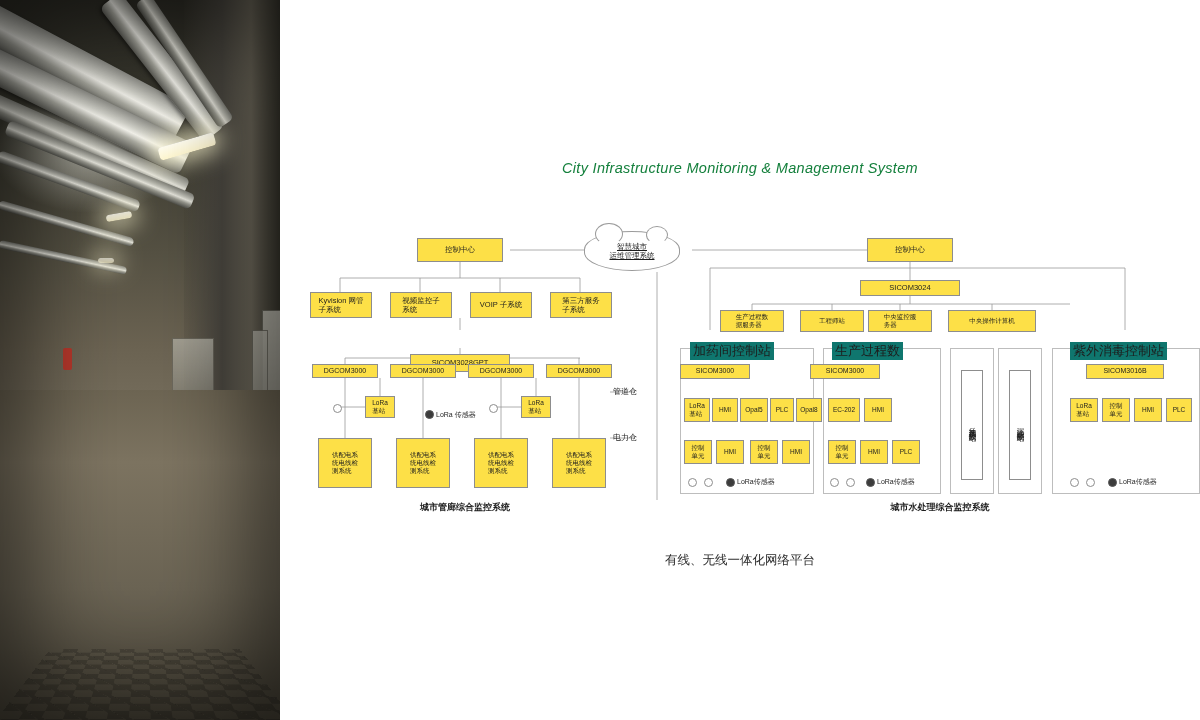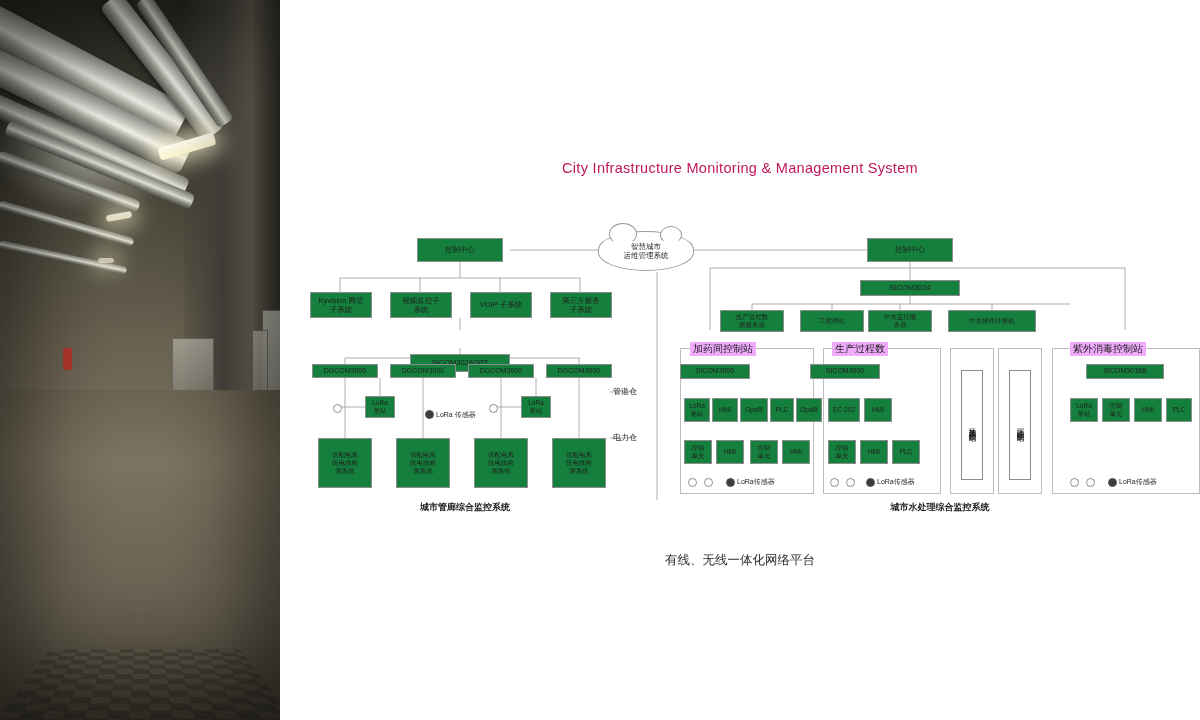--- a/index.html
+++ b/index.html
@@ -34,45 +34,45 @@
     background-size:46px 30px;background-position:0 0,23px 15px;
     transform:perspective(260px) rotateX(52deg);transform-origin:bottom center;opacity:.85;}
   .extinguisher{position:absolute;width:9px;height:22px;background:#b7382c;border-radius:2px;}
   .vignette{position:absolute;inset:0;box-shadow:inset 0 0 90px 30px rgba(0,0,0,.55);}
 
   
   #content{position:absolute;left:280px;top:0;width:920px;height:720px;background:#fff;}
   #title{position:absolute;left:0;right:0;top:103px;text-align:center;
     font-size:30px;font-weight:bold;color:#2b2b2b;letter-spacing:2px;}
   #subtitle{position:absolute;left:0;right:0;top:160px;text-align:center;
-    font-size:14.5px;color:#be185d;letter-spacing:.3px;}
+    font-size:14.5px;color:#15803d;letter-spacing:.3px;font-style:italic;}
 
   #diagram{position:absolute;left:0;top:0;width:920px;height:720px;}
   svg.lines{position:absolute;left:0;top:0;width:920px;height:720px;pointer-events:none;}
 
-  .box{position:absolute;box-sizing:border-box;border:1px solid #8d8d8d;background:#15803d;
-    display:flex;align-items:center;justify-content:center;text-align:center;
+  .box{position:absolute;box-sizing:border-box;border:1px solid #8d8d8d;background:#fde047;
+    display:flex;align-items:center;justify-content:center;text-align:left;
     font-size:7.5px;color:#1d1d1d;line-height:1.22;padding:1px 2px;}
   .box.sm{font-size:7px;}
   .box.xs{font-size:6.5px;}
   .plain{position:absolute;font-size:8px;color:#1d1d1d;}
   .cap{position:absolute;font-size:9px;font-weight:bold;color:#1d1d1d;text-align:center;}
   .dot{position:absolute;width:7px;height:7px;border:1px solid #8d8d8d;border-radius:50%;background:#fff;}
   .dotf{position:absolute;width:7px;height:7px;border:1px solid #555;border-radius:50%;background:#3c3c3c;}
   .lora{position:absolute;font-size:7px;color:#1d1d1d;white-space:nowrap;}
   .cloud{position:absolute;border:1px solid #9a9a9a;border-radius:50%/46%;background:#fff;
     display:flex;align-items:center;justify-content:center;text-align:center;font-size:7.5px;color:#1d1d1d;line-height:1.25;}
   .cloud:before,.cloud:after{content:"";position:absolute;border:1px solid #9a9a9a;background:#fff;border-radius:50%;}
   .cloud:before{width:26px;height:20px;left:10px;top:-9px;border-bottom-color:#fff;}
   .cloud:after{width:20px;height:16px;right:11px;top:-6px;border-bottom-color:#fff;}
   .tallbox{position:absolute;box-sizing:border-box;border:1px solid #8d8d8d;background:#fff;
     display:flex;align-items:center;justify-content:center;font-size:7.5px;color:#1d1d1d;
     writing-mode:vertical-rl;text-orientation:upright;letter-spacing:1px;}
   .grp{position:absolute;box-sizing:border-box;border:1px solid #bdbdbd;background:#fff;}
-  .grplabel{position:absolute;font-size:10px;color:#1d1d1d;background:#f0abfc;padding:0 3px;}
+  .grplabel{position:absolute;font-size:13px;color:#1d1d1d;background:#0f766e;padding:0 3px;}
   #footer1{position:absolute;left:0;right:0;top:552px;text-align:center;font-size:12.5px;color:#2b2b2b;}
   #footer2{position:absolute;left:0;right:0;top:579px;text-align:center;font-size:12.5px;color:#2b2b2b;}
 </style>
 </head>
 <body>
 
 <div id="photo">
   <div class="sky"></div>
   <div class="wallR"></div>
 
@@ -161,21 +161,21 @@
 
         <line x1="430" y1="362" x2="430" y2="372"></line>
         <line x1="565" y1="362" x2="565" y2="372"></line>
         <line x1="845" y1="362" x2="845" y2="372"></line>
         <line x1="470" y1="372" x2="530" y2="372"></line>
         <line x1="430" y1="395" x2="430" y2="440"></line>
         <line x1="565" y1="395" x2="565" y2="440"></line>
       </g>
     </svg>
 
-    <div class="cloud" style="left:318px;top:231px;width:94px;height:38px;">
+    <div class="cloud" style="left:304px;top:231px;width:94px;height:38px;text-decoration:underline;">
       <span style="position:relative;z-index:2;">
         <span>智慧城市</span><br>
         <span>运维管理系统</span>
       </span>
     </div>
 
     <div class="box" style="left:137px;top:238px;width:86px;height:24px;">控制中心</div>
 
     <div class="box" style="left:30px;top:292px;width:62px;height:26px;white-space:pre-line;">Kyvision 网管
 子系统</div>

